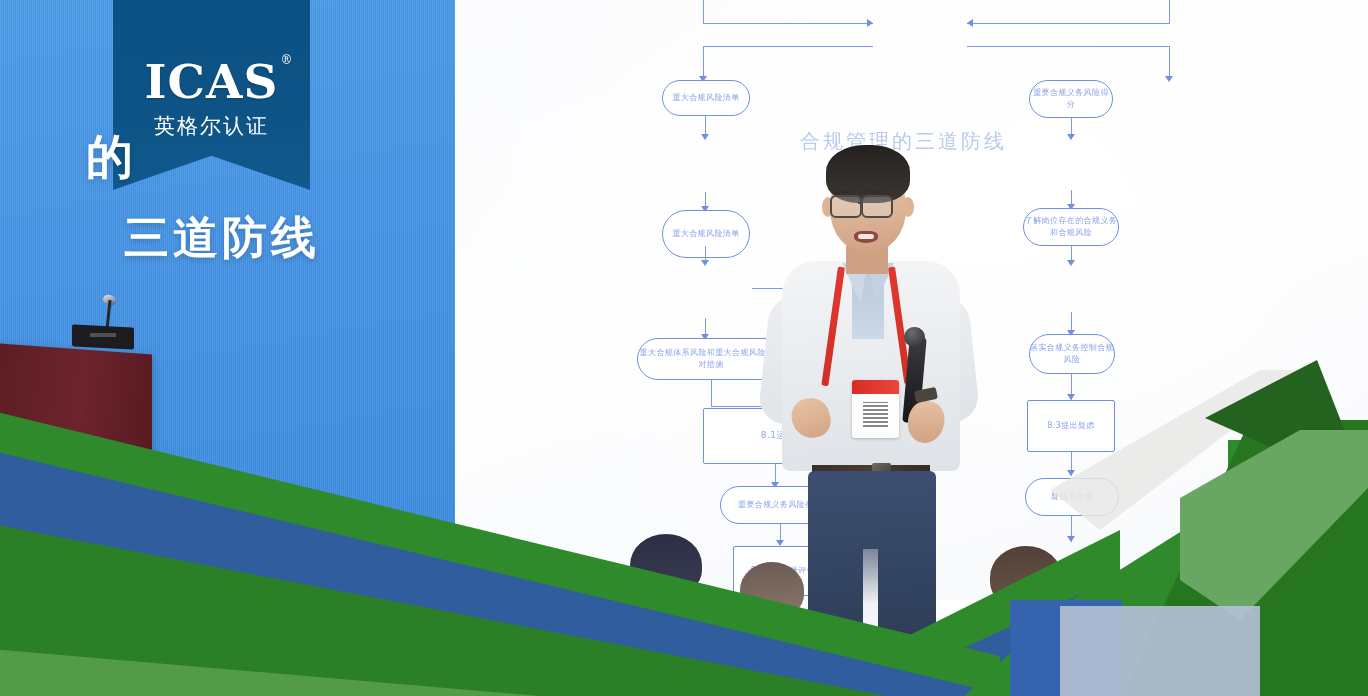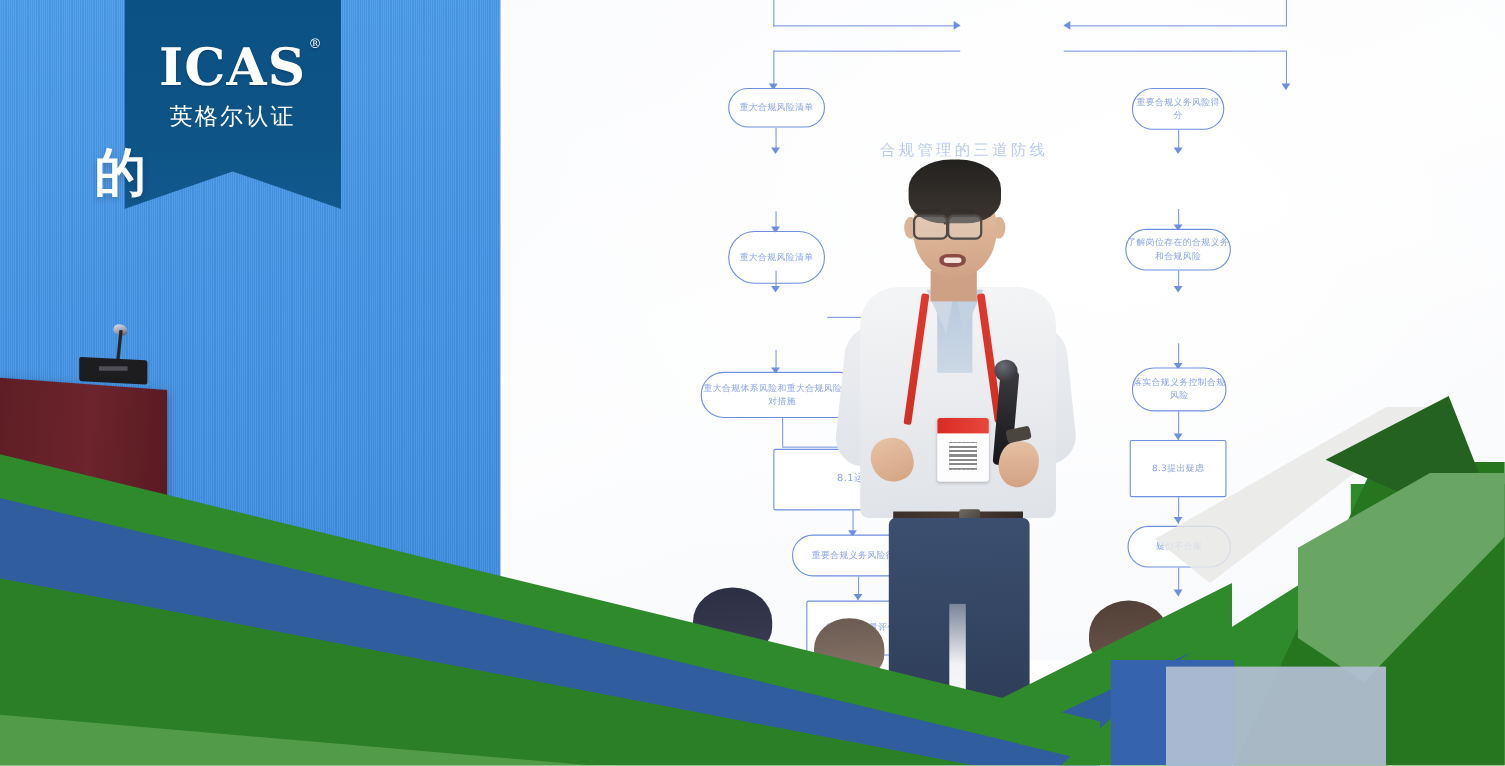--- a/index.html
+++ b/index.html
@@ -40,21 +40,21 @@
     background:linear-gradient(180deg,#0c5184 0%,#0d5385 55%,#11598d 100%);
     box-shadow:2px 4px 16px rgba(0,0,0,.28);
     -webkit-clip-path:polygon(0 0,100% 0,100% 100%,50% 82%,0 100%);
     clip-path:polygon(0 0,100% 0,100% 100%,50% 82%,0 100%);
     display:flex;flex-direction:column;align-items:center;
     padding-top:38px;box-sizing:border-box;
   }
   .banner-logo{
     color:#ffffff;font-family:"DejaVu Serif","Liberation Serif",serif;
     font-size:47px;font-weight:700;letter-spacing:1px;line-height:1;
-    position:relative;text-shadow:0 1px 2px rgba(0,0,0,.25);
+    position:relative;text-shadow:0 1px 2px rgba(0,0,0,.25);margin-top:20px;
   }
   .banner-logo .reg{
     position:absolute;top:-4px;right:-15px;font-size:12px;font-weight:400;
   }
   .banner-sub{
     color:#ffffff;font-size:21px;letter-spacing:2px;margin-top:7px;
     font-family:"DejaVu Sans","Liberation Sans",sans-serif;
   }
 
   
@@ -119,21 +119,21 @@
   .farrow.right{
     border-top:4px solid transparent;border-bottom:4px solid transparent;
     border-left:6px solid #6f8fe0;border-right:0;
   }
   .farrow.left{
     border-top:4px solid transparent;border-bottom:4px solid transparent;
     border-right:6px solid #6f8fe0;border-left:0;
   }
   .slide-title{
     position:absolute;left:345px;top:128px;
-    color:#b9cbee;font-size:14px;letter-spacing:3px;white-space:nowrap;
+    color:#b9cbee;font-size:20px;letter-spacing:3px;white-space:nowrap;
     filter:blur(.5px);
   }
 
   
   .spk{position:absolute;left:760px;top:145px;width:240px;height:470px;}
   .spk-hair{
     position:absolute;left:66px;top:0;width:84px;height:58px;
     background:linear-gradient(180deg,#23211f 0%,#35302c 70%,#3c352f 100%);
     border-radius:46% 46% 38% 38%;
   }
@@ -474,20 +474,21 @@
     <div class="podium-body"></div>
 
     <div class="banner">
       <div class="banner-logo">
         <span>ICAS</span><span class="reg">®</span>
       </div>
       <div class="banner-sub">英格尔认证</div>
     </div>
 
     <div class="wall-head-1">的</div>
+    <div class="wall-head-2">三道防线</div>
   </div>
 
   <div class="wedge-green"></div>
   <div class="wedge-blue"></div>
 
   <div class="rb rb-green-1"></div>
   <div class="rb rb-blue-1"></div>
   <div class="rb rb-green-2"></div>
   <div class="rb rb-green-3"></div>
 

